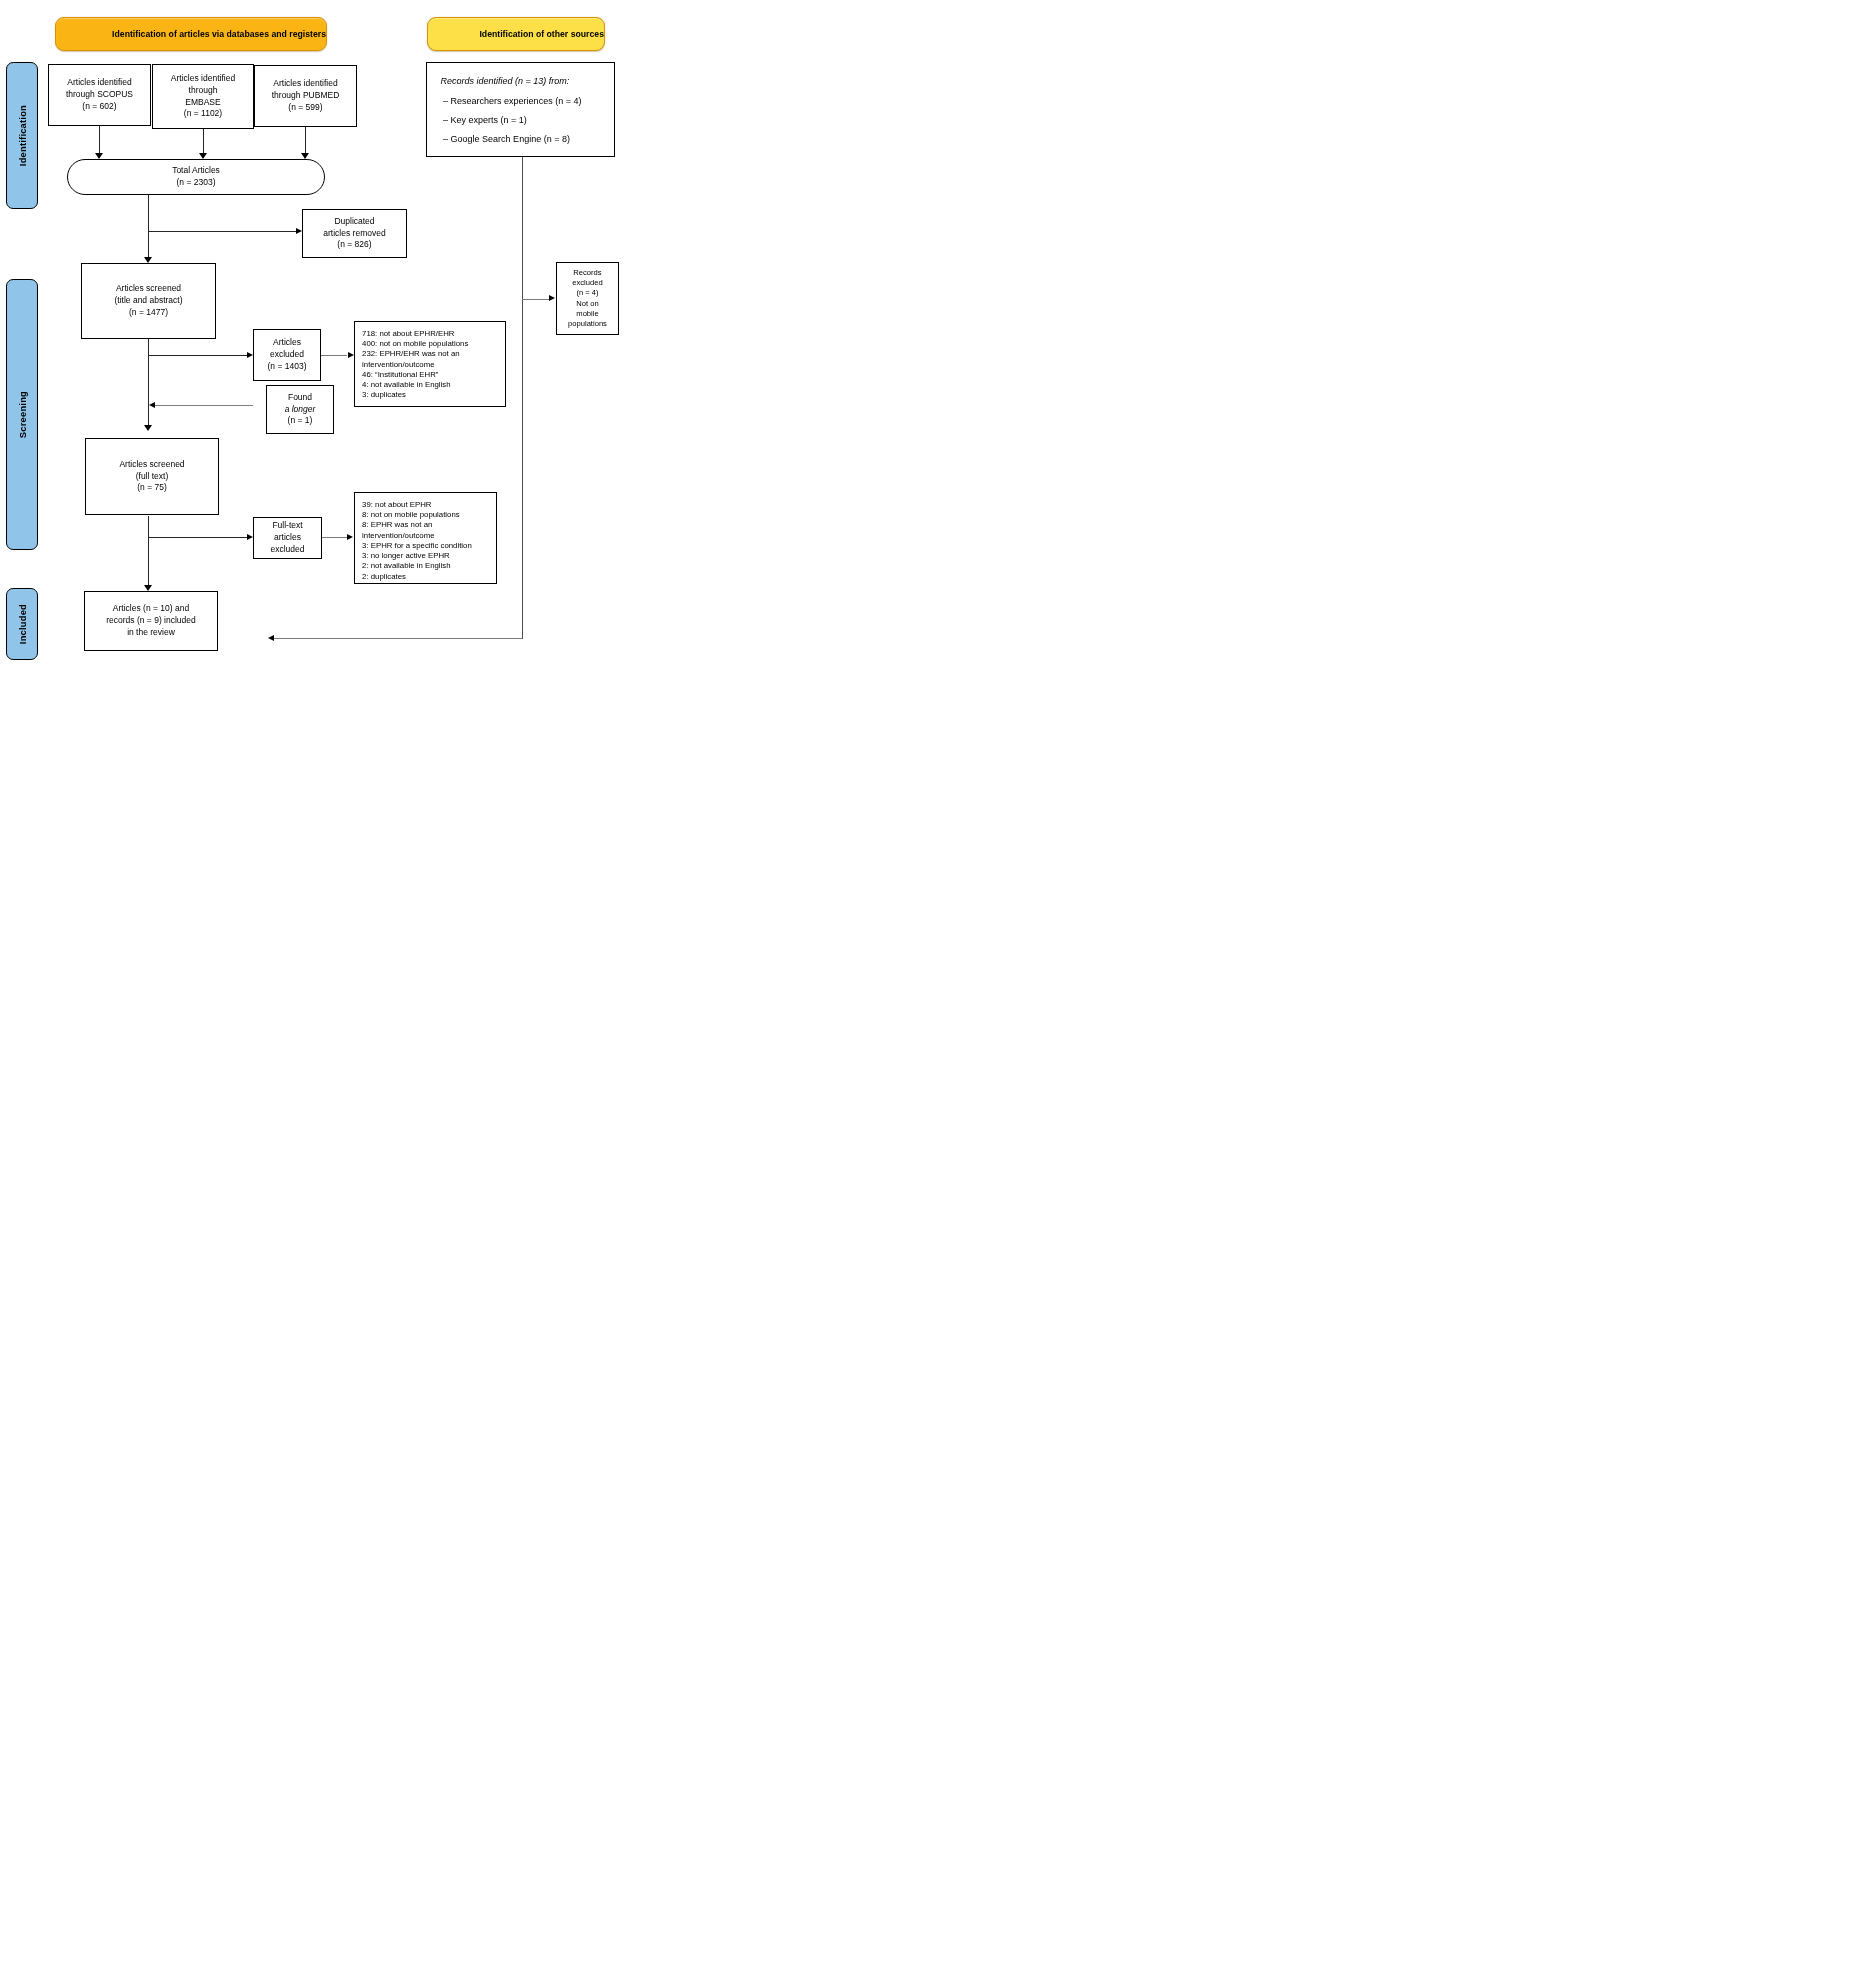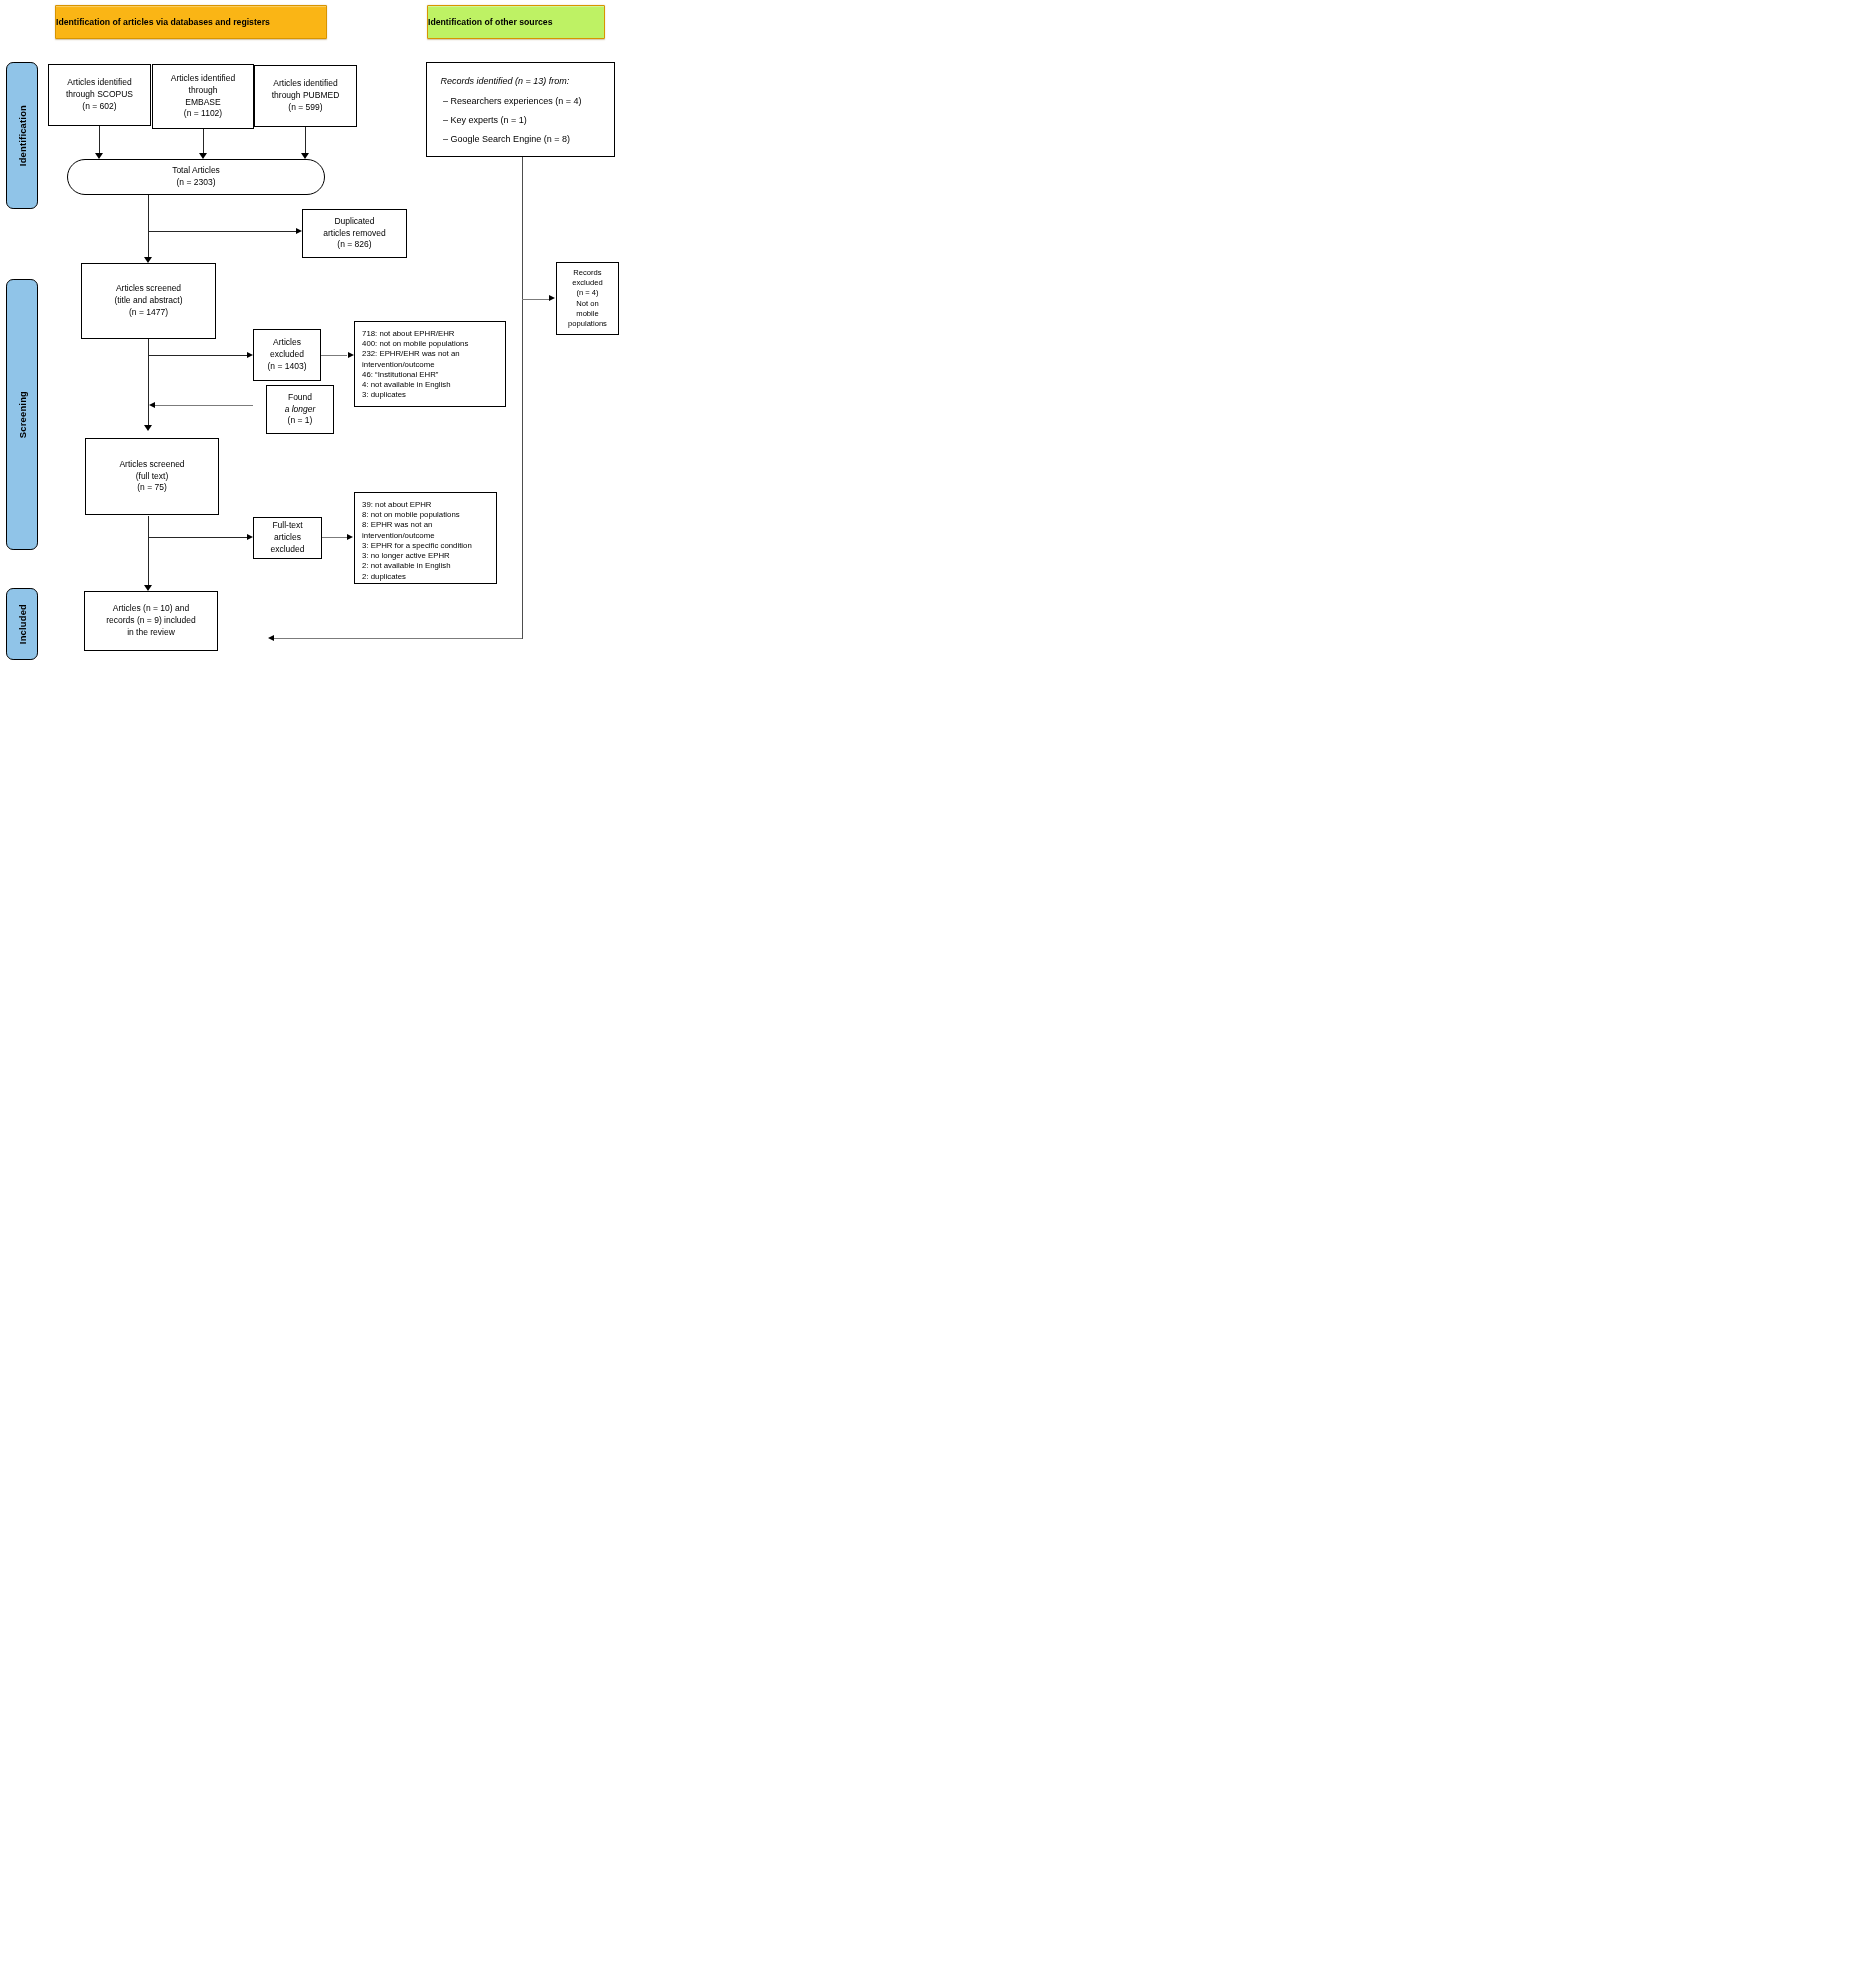--- a/index.html
+++ b/index.html
@@ -2,24 +2,25 @@
 <html style="font-size:7.1px"><head>
 <meta charset="utf-8">
 <title>Diagram</title>
 <style>
   html,body { margin:0; padding:0; background:#ffffff; }
   body { font-family:"Liberation Sans", sans-serif; color:#000; }
   #canvas { position:relative; width:621px; height:661px; background:#fff; overflow:hidden; }
 
   .hdr {
     position:absolute; box-sizing:border-box;
-    background:#FAB515; border:0.9px solid #D89400; border-radius:1px;
-    display:flex; align-items:center; justify-content:flex-start; text-align:center;
+    background:#FAB515; border:0.9px solid #D89400; border-radius:9px;
+    display:flex; align-items:center; justify-content:flex-end; text-align:center;
     font-weight:bold; font-size:8.7px;
     box-shadow:0 0.9px 1.3px rgba(120,80,0,.35), inset 0 0.9px 0.9px rgba(255,255,255,.35);
+    margin-top:12px;
   }
   .side {
     position:absolute; box-sizing:border-box;
     background:#90C4E8; border:1.6px solid #000; border-radius:7.1px;
     display:flex; align-items:center; justify-content:center;
     font-weight:bold; font-size:9.4px;
   }
   .side .vtext { writing-mode:vertical-rl; transform:rotate(180deg); letter-spacing:0.2px; }
 
   .box {
@@ -58,21 +59,21 @@
   .it { font-style:italic; }
 </style>
 </head>
 <body>
 
 <div id="canvas">
 
   <div class="hdr" style="left: 55px; top: 4.5px; width: 272px; height: 34px; background: rgb(250, 181, 21);">
     <span>Identification of articles via databases and registers</span>
   </div>
-  <div class="hdr" style="left: 427px; top: 4.5px; width: 178px; height: 34px; background: #bef264;">
+  <div class="hdr" style="left: 427px; top: 4.5px; width: 178px; height: 34px; background: #fde047;">
     <span>Identification of other sources</span>
   </div>
 
   <div class="side" style="left: 6.2px; top: 62px; width: 32px; height: 147px; background: rgb(144, 196, 232);">
     <span class="vtext">Identification</span>
   </div>
   <div class="side" style="left: 6.2px; top: 279px; width: 32px; height: 271px; background: rgb(144, 196, 232);">
     <span class="vtext">Screening</span>
   </div>
   <div class="side" style="left: 6.2px; top: 588px; width: 32px; height: 72px; background: rgb(144, 196, 232);">

